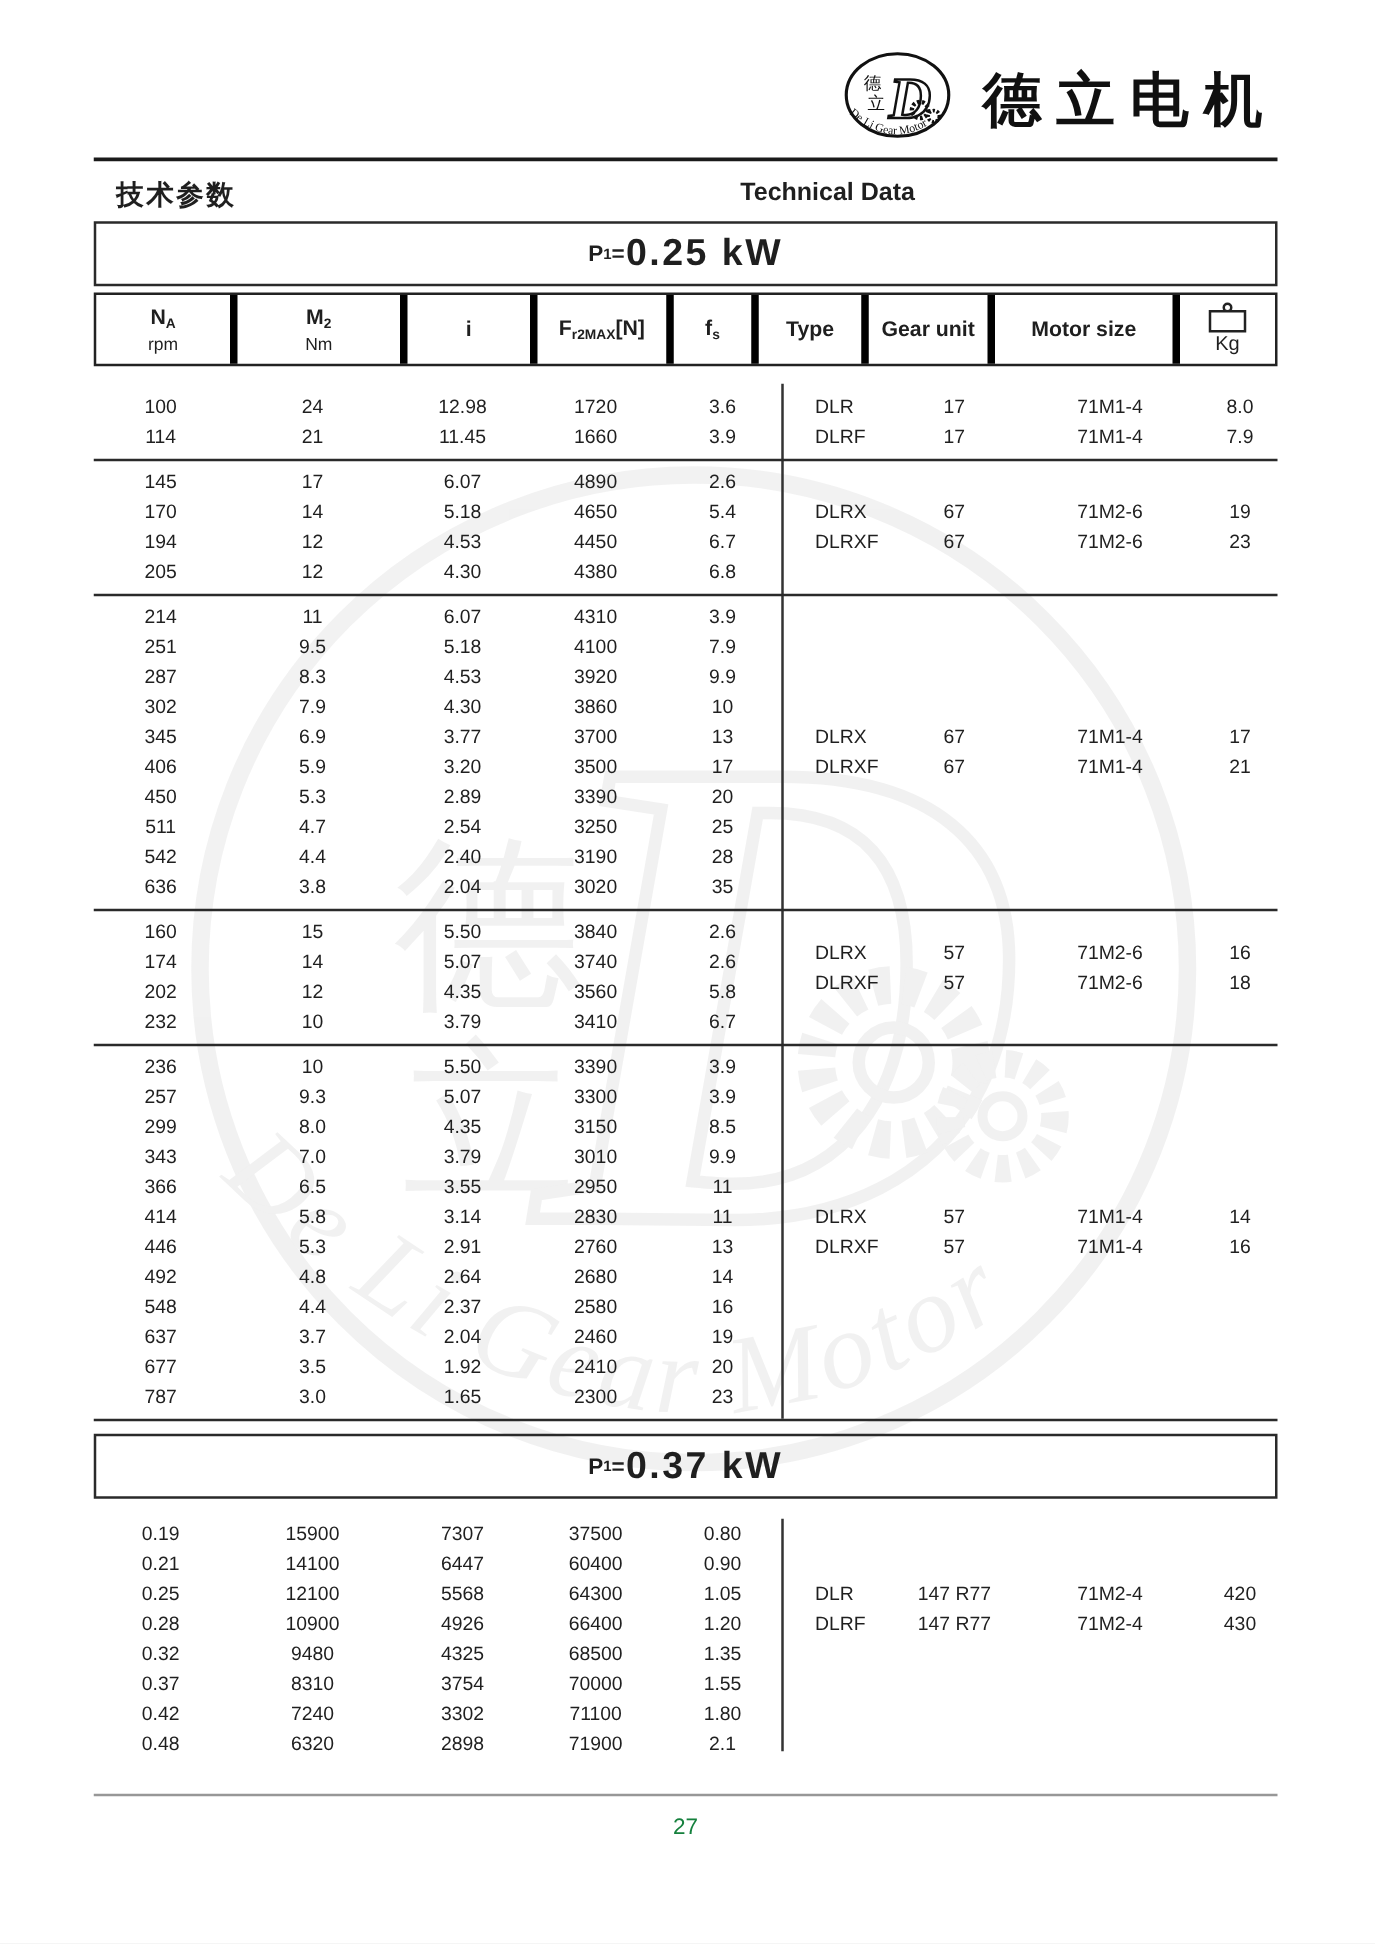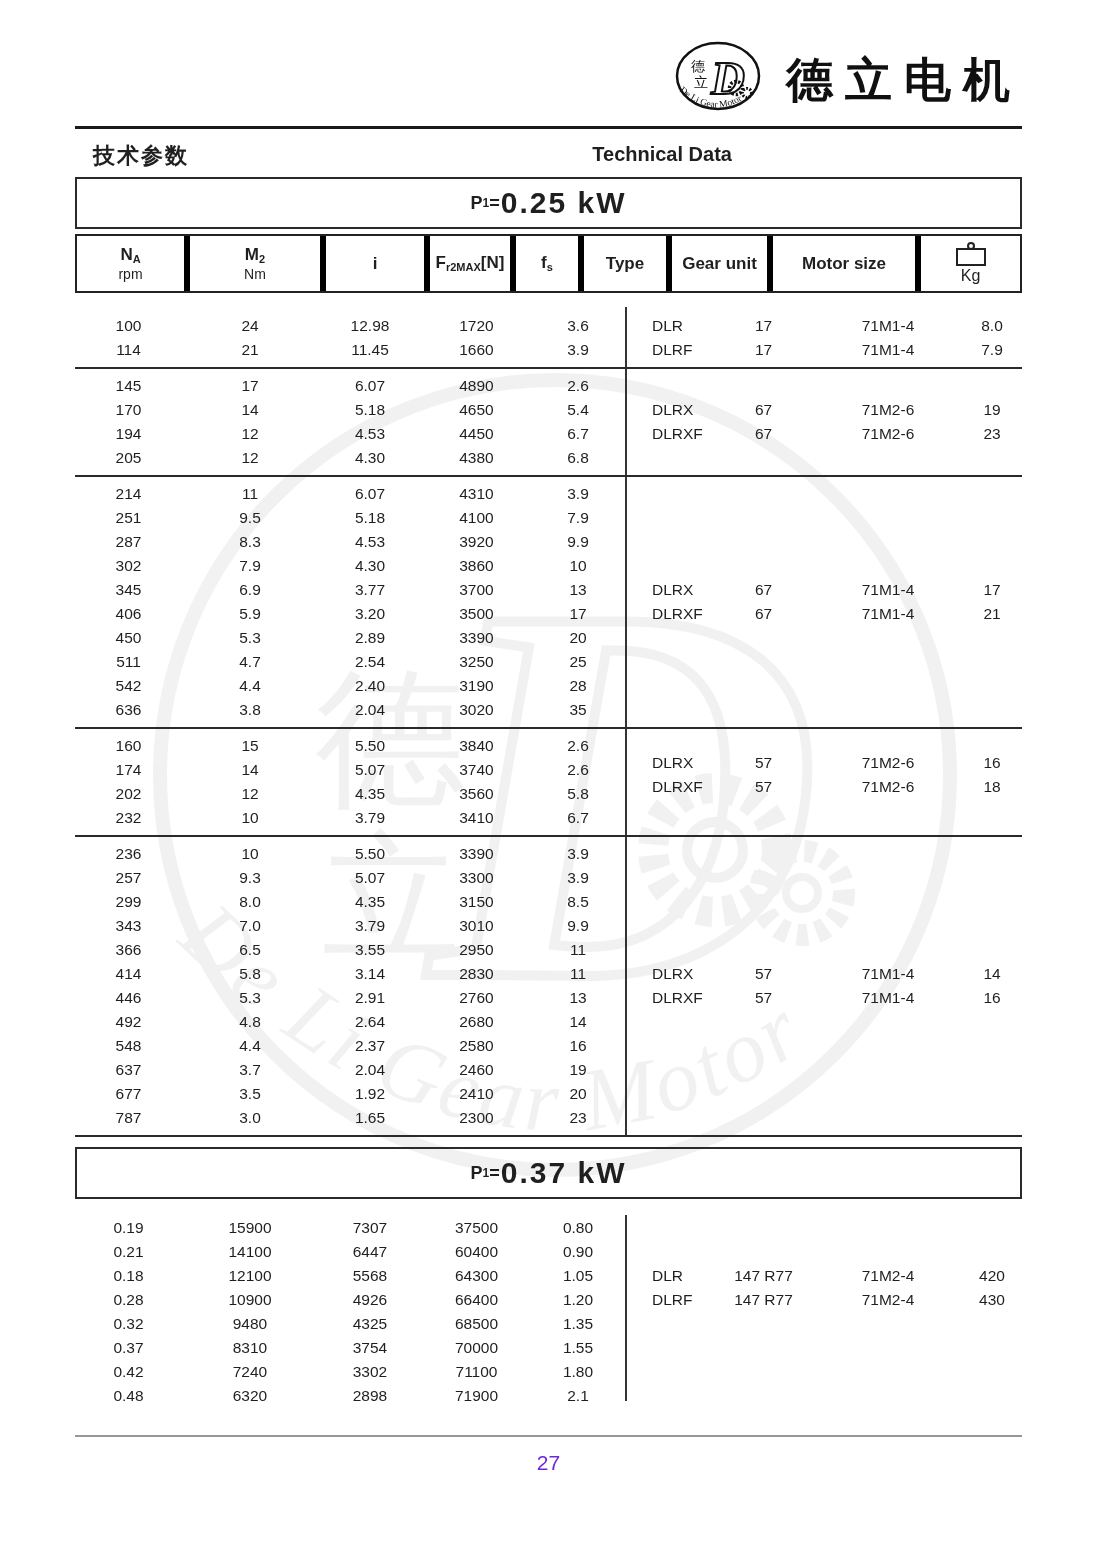--- a/index.html
+++ b/index.html
@@ -29,21 +29,21 @@
   .sec-sym { font-size:18px; }
   .sec-sub { font-size:12px; vertical-align:-4px; }
   .sec-eq  { font-size:18px; }
   .sec-val { font-size:30px; letter-spacing:2px; margin-left:1px; }
 
   
   .thead { margin-top:5px; display:flex; width:947px; height:59px; border:2px solid #222; }
   .th { flex:0 0 auto; display:flex; flex-direction:column; align-items:center; justify-content:center;
         border-left:6px solid #000000; font-weight:bold; font-size:17px; line-height:1.15; }
   .th:first-child { border-left:none; }
-  .th-na{width:107px}.th-m2{width:136px}.th-i{width:104px}.th-fr{width:86px}.th-fs{width:68px}
+  .th-na{width:107px}.th-m2{width:136px}.th-i{width:104px}.th-fr{width:109px}.th-fs{width:68px}
   .th-type{width:88px}.th-gear{width:101px}.th-motor{width:148px}.th-kg{flex:1 1 auto}
   .h-sub { font-weight:normal; font-size:14px; margin-top:1px; }
   .th sub { font-size:11px; vertical-align:-3px; font-weight:bold; }
   .weighticon { position:relative; width:30px; height:24px; margin-bottom:1px; }
   .weighticon .knob { position:absolute; left:50%; top:0; transform:translateX(-50%);
     width:8px; height:8px; border:2px solid #222; border-radius:50%; background:#fff; }
   .weighticon .body { position:absolute; left:0; top:6px; width:30px; height:18px; border:2px solid #222; background:#fff; }
   .kg-label { font-weight:normal; font-size:16px; }
 
   
@@ -57,21 +57,21 @@
   .cell { display:inline-block; text-align:center; font-size:15.5px; height:24px; line-height:24px; }
   .c0{width:107px}.c1{width:136px}.c2{width:104px}.c3{width:109px}.c4{width:94px}
   .rightlayer { position:absolute; left:550px; top:5px; width:397px; }
   .datarea37 .rightlayer { top:3px; }
   .rrow { position:absolute; left:0; display:flex; width:397px; height:24px; }
   .rc0{width:88px; text-align:left; padding-left:27px;}
   .rc1{width:101px}.rc2{width:148px}.rc3{width:60px}
 
   
   .footrule { margin-top:24px; height:2px; background:#979797; }
-  .pagenum { margin-top:14px; text-align:center; font-size:21px; color:#6d28d9; }
+  .pagenum { margin-top:14px; text-align:center; font-size:18px; color:#15803d; }
 
   
   .brandlogo { flex:0 0 auto; }
 </style>
 </head>
 <body>
 
 <div class="page">
 
   <svg class="watermark" viewBox="0 0 1100 1555" xmlns="http://www.w3.org/2000/svg">
@@ -500,21 +500,21 @@
                 <span class="cell c4">0.80</span>
               </div>
               <div class="drow">
                 <span class="cell c0">0.21</span>
                 <span class="cell c1">14100</span>
                 <span class="cell c2">6447</span>
                 <span class="cell c3">60400</span>
                 <span class="cell c4">0.90</span>
               </div>
               <div class="drow">
-                <span class="cell c0">0.18</span>
+                <span class="cell c0">0.25</span>
                 <span class="cell c1">12100</span>
                 <span class="cell c2">5568</span>
                 <span class="cell c3">64300</span>
                 <span class="cell c4">1.05</span>
               </div>
               <div class="drow">
                 <span class="cell c0">0.28</span>
                 <span class="cell c1">10900</span>
                 <span class="cell c2">4926</span>
                 <span class="cell c3">66400</span>

